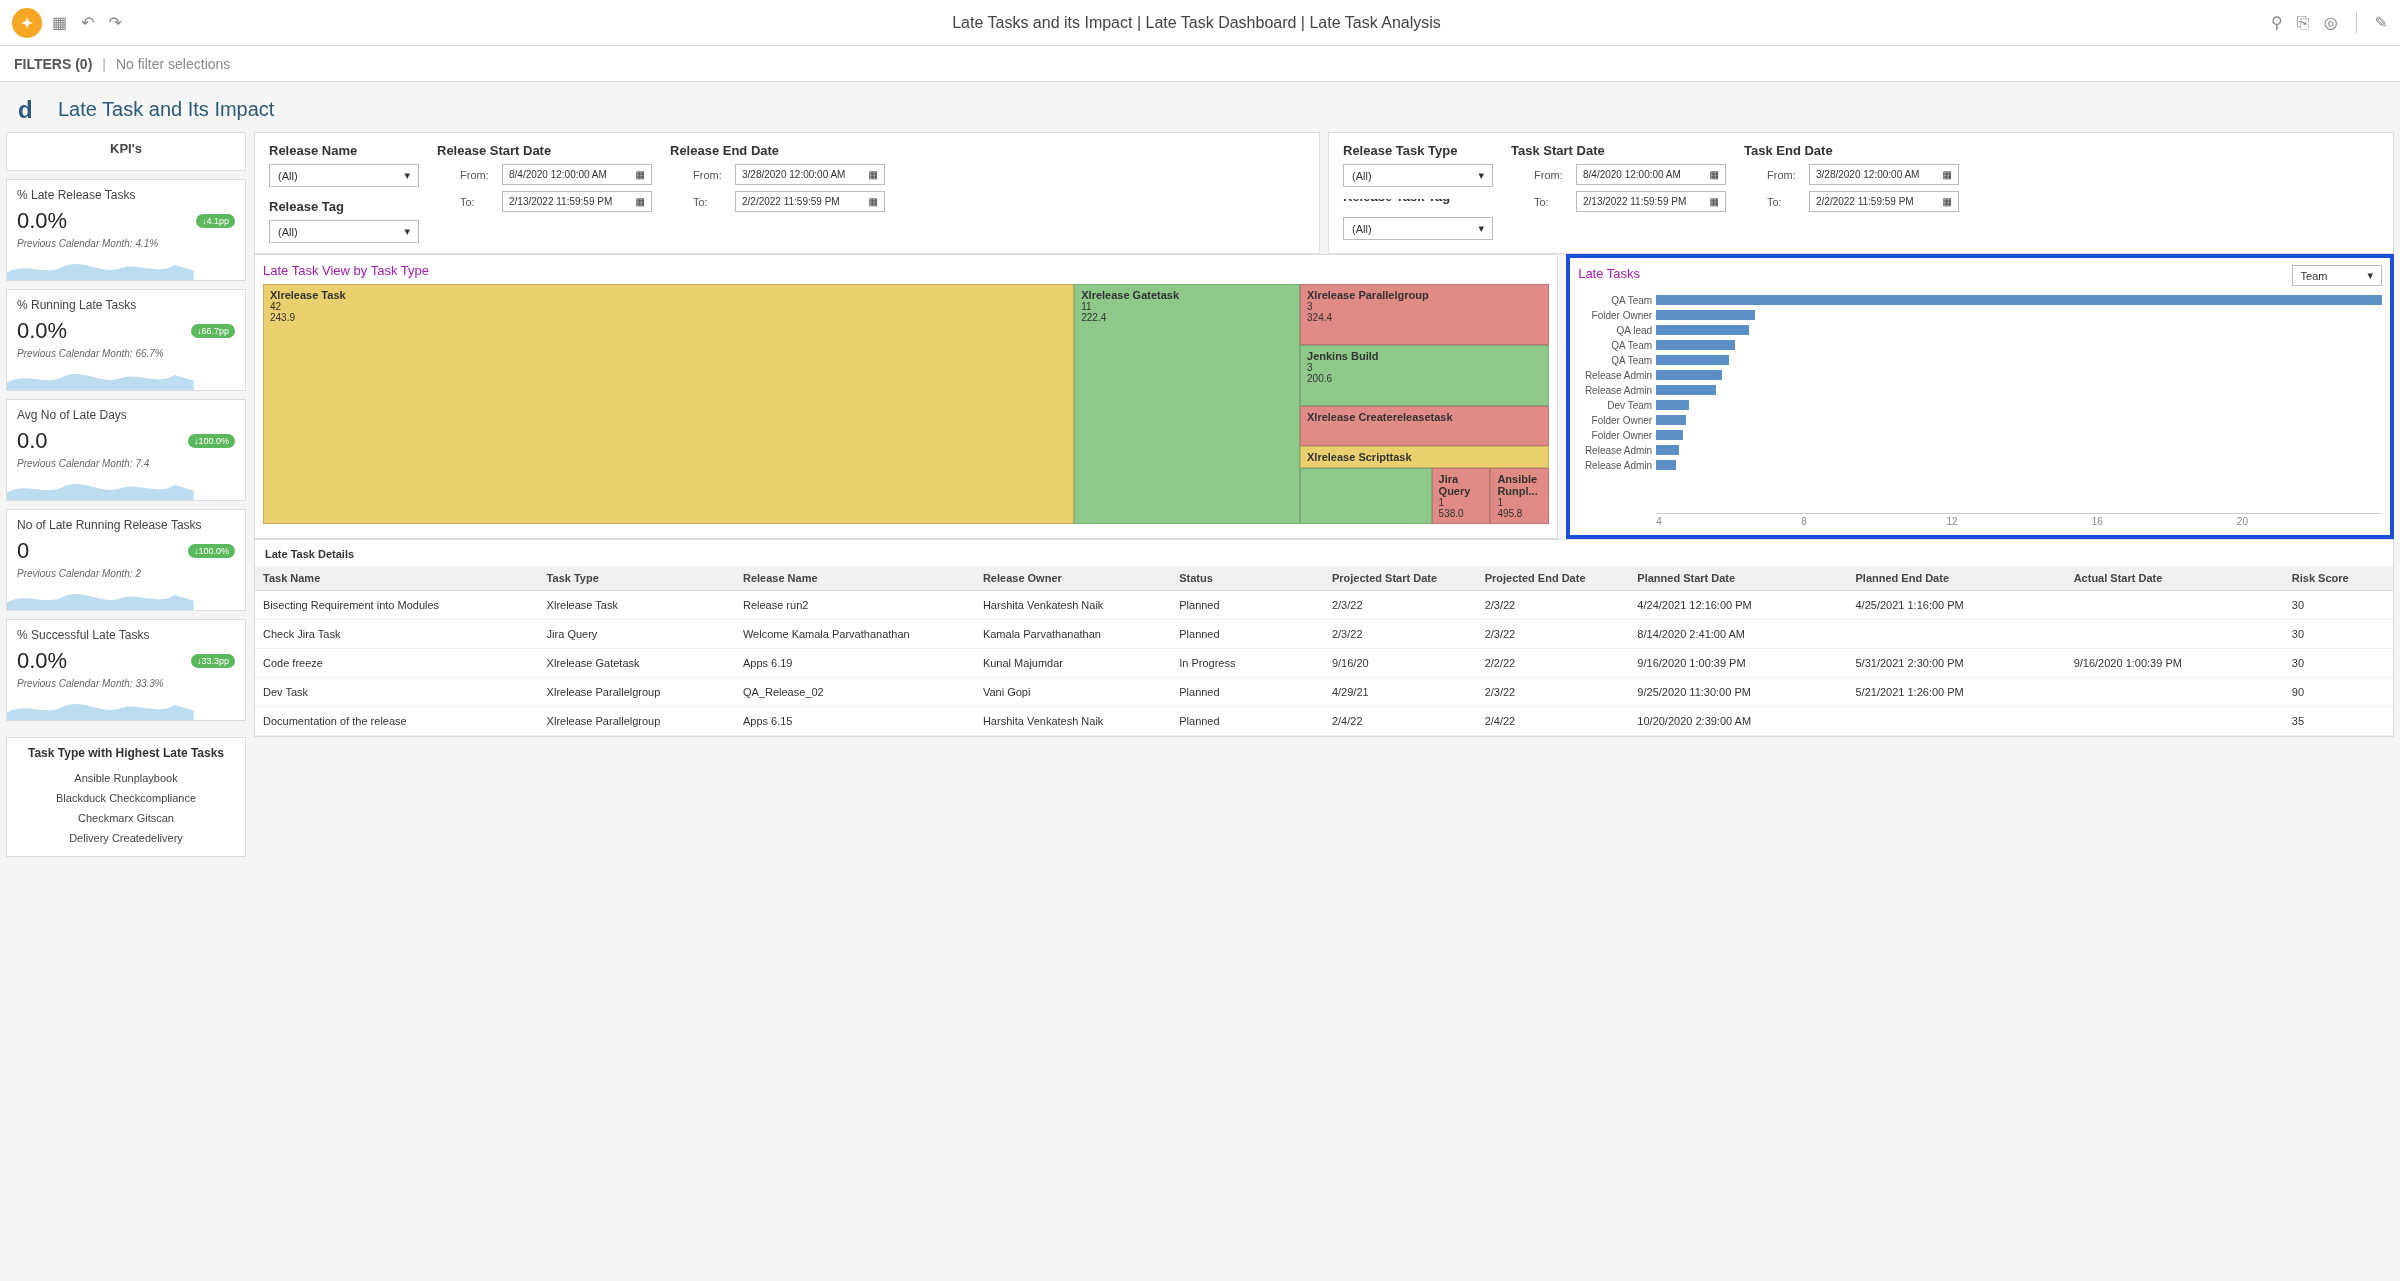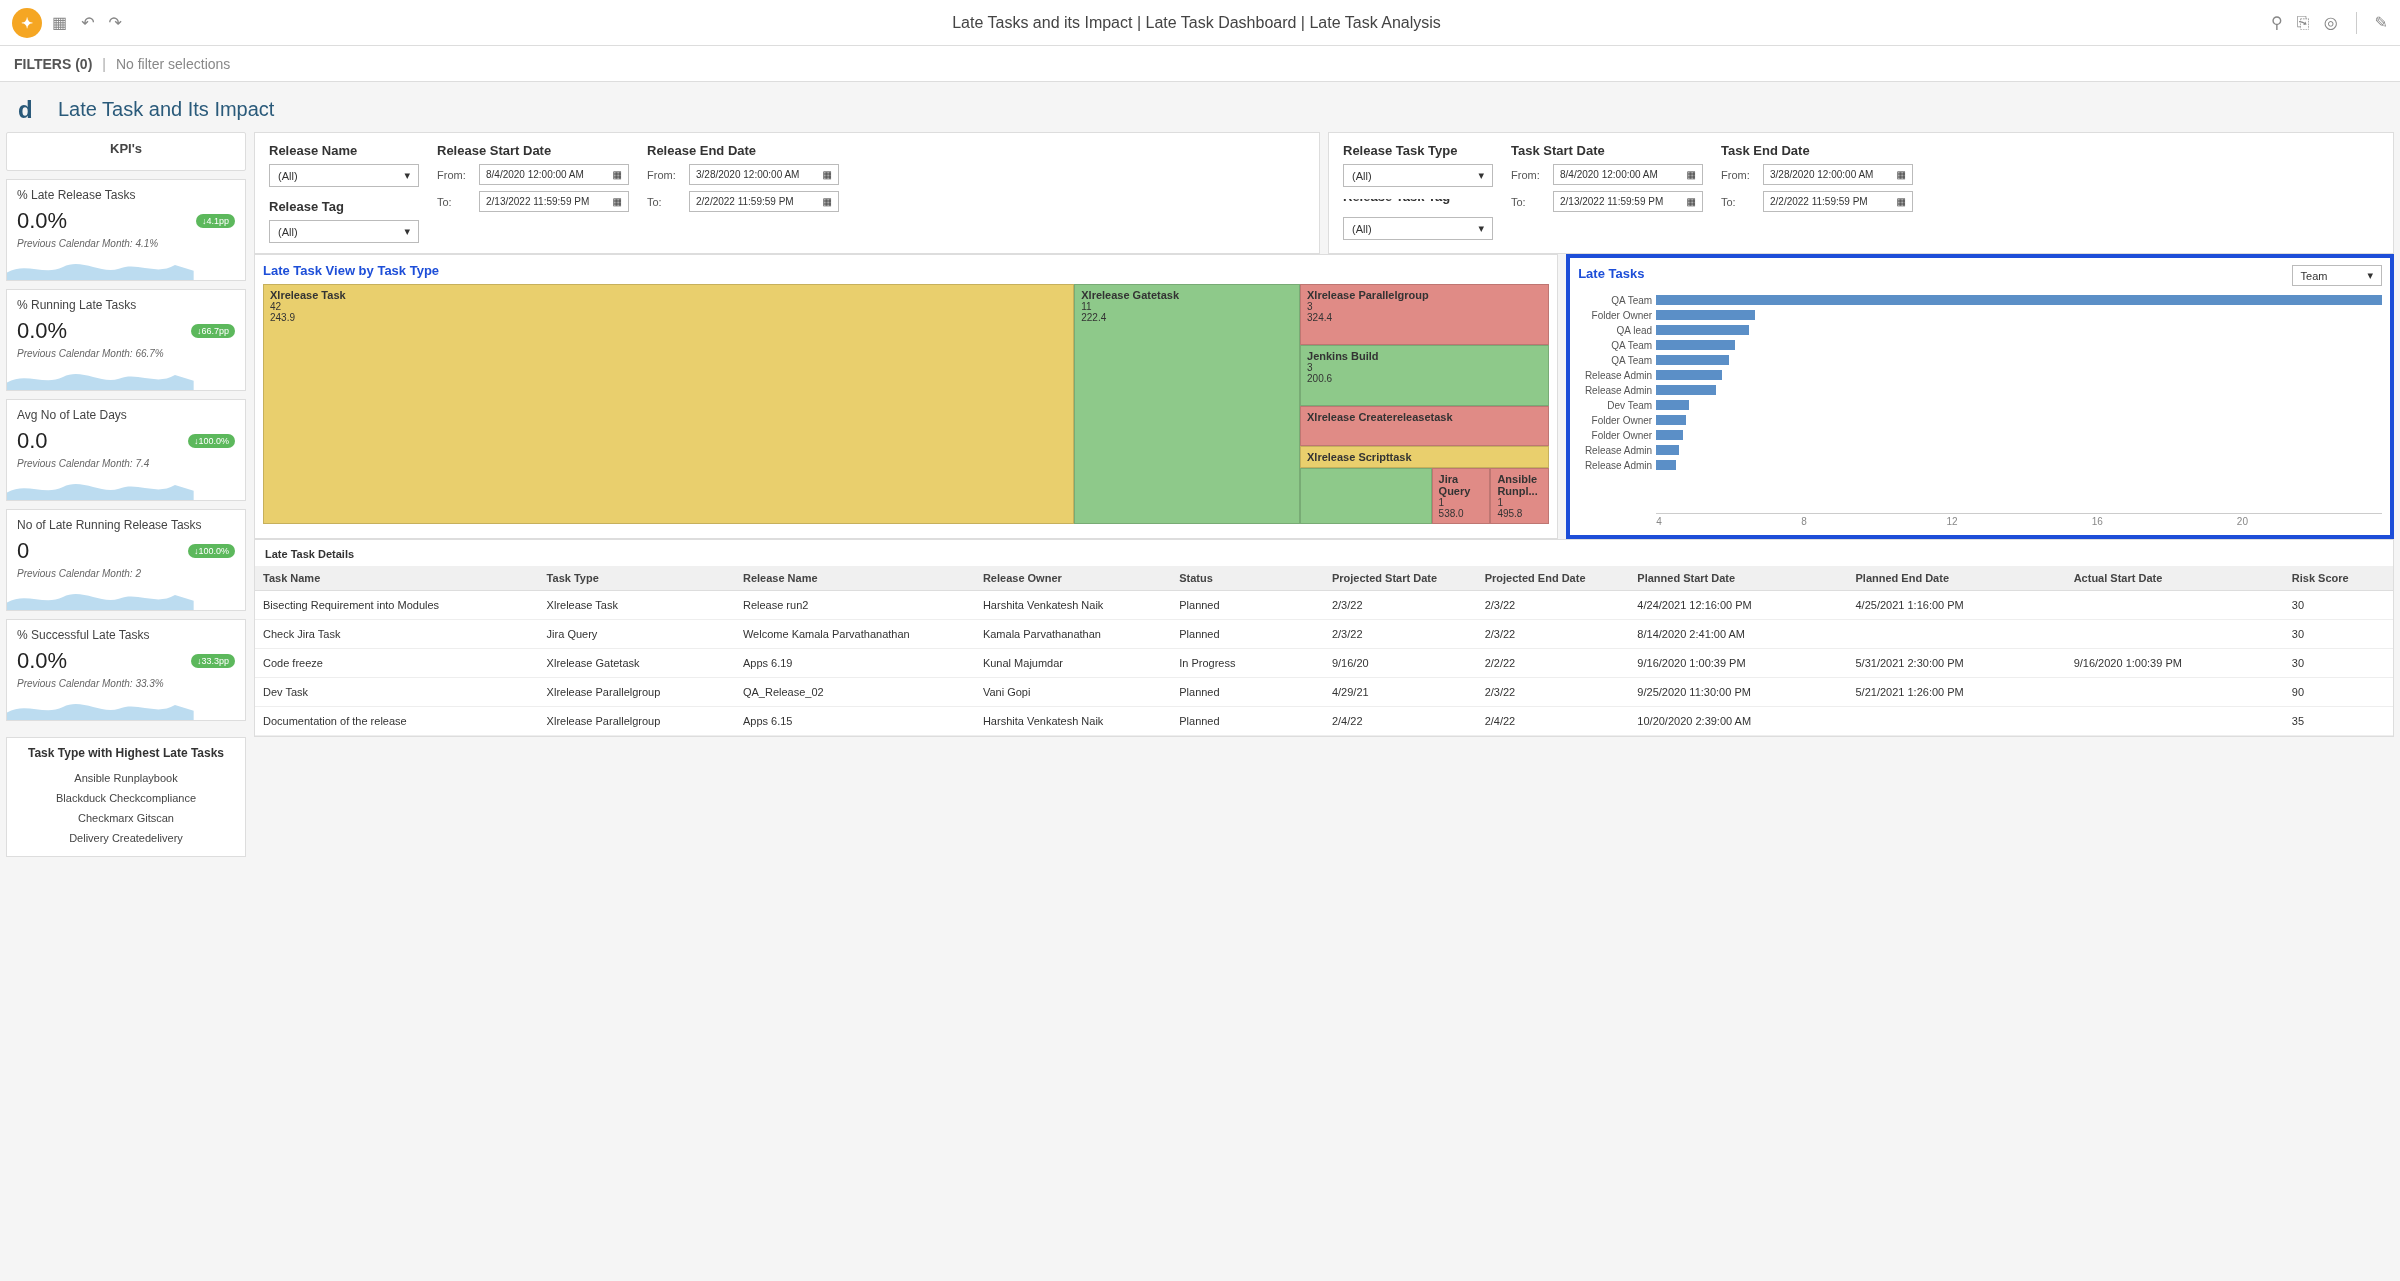--- a/index.html
+++ b/index.html
@@ -46,31 +46,31 @@
 .tt-title { font-size: 12px; font-weight: 600; margin-bottom: 8px; }
 .tt-item { font-size: 11px; color: #444; padding: 4px 0; }
 
 
 .filter-panels { display: flex; gap: 8px; }
 .fp { flex: 1; background: #fff; border: 1px solid #ddd; padding: 10px 14px; }
 .fp-label { font-size: 13px; font-weight: 600; color: #333; }
 .select { border: 1px solid #bbb; padding: 4px 8px; font-size: 11px; background: #fff; width: 150px; display: flex; justify-content: space-between; align-items: center; cursor: pointer; }
 .date-input { border: 1px solid #bbb; padding: 4px 6px; font-size: 10px; background: #fff; width: 150px; display: flex; justify-content: space-between; align-items: center; cursor: pointer; }
 .date-pair { display: flex; align-items: center; gap: 6px; margin-bottom: 6px; }
-.date-pair .dl { font-size: 11px; width: 36px; color: #555; }
+.date-pair .dl { font-size: 11px; width: 36px; color: #555; margin-left: 23px; }
 .fp-sub { margin-top: 12px; }
 .fp-col { display: flex; flex-direction: column; }
 .fp-grid3 { display: flex; gap: 18px; }
 .truncated { font-size: 13px; font-weight: 600; color: #333; overflow: hidden; }
 
 
 .charts-row { display: flex; gap: 8px; }
 .treemap-card { flex: 1.6; background: #fff; border: 1px solid #ddd; padding: 6px 8px 8px; }
 .bar-card { flex: 1; background: #fff; border: 4px solid #1d4ed8; padding: 6px 8px 8px; }
-.tm-title { font-size: 13px; font-weight: 700; color: #1d4ed8; padding: 2px 0 6px; }
+.tm-title { font-size: 13px; font-weight: 400; color: #a21caf; padding: 2px 0 6px; }
 .treemap { display: flex; height: 240px; font-size: 10px; }
 .tmcell { padding: 4px 6px; overflow: hidden; border: 1px solid rgba(0,0,0,0.15); }
 .tmcell .n { font-weight: 600; font-size: 11px; }
 .tmcell .v { display: block; }
 .tm-yellow { background: #e9cf6d; }
 .tm-green { background: #8ec98a; }
 .tm-red { background: #e08b86; }
 
 .bar-head { display: flex; justify-content: space-between; align-items: center; margin-bottom: 6px; }
 .bar-select { border: 1px solid #bbb; padding: 3px 8px; font-size: 11px; background: #fff; cursor: pointer; display:flex; gap:40px; align-items:center;}

